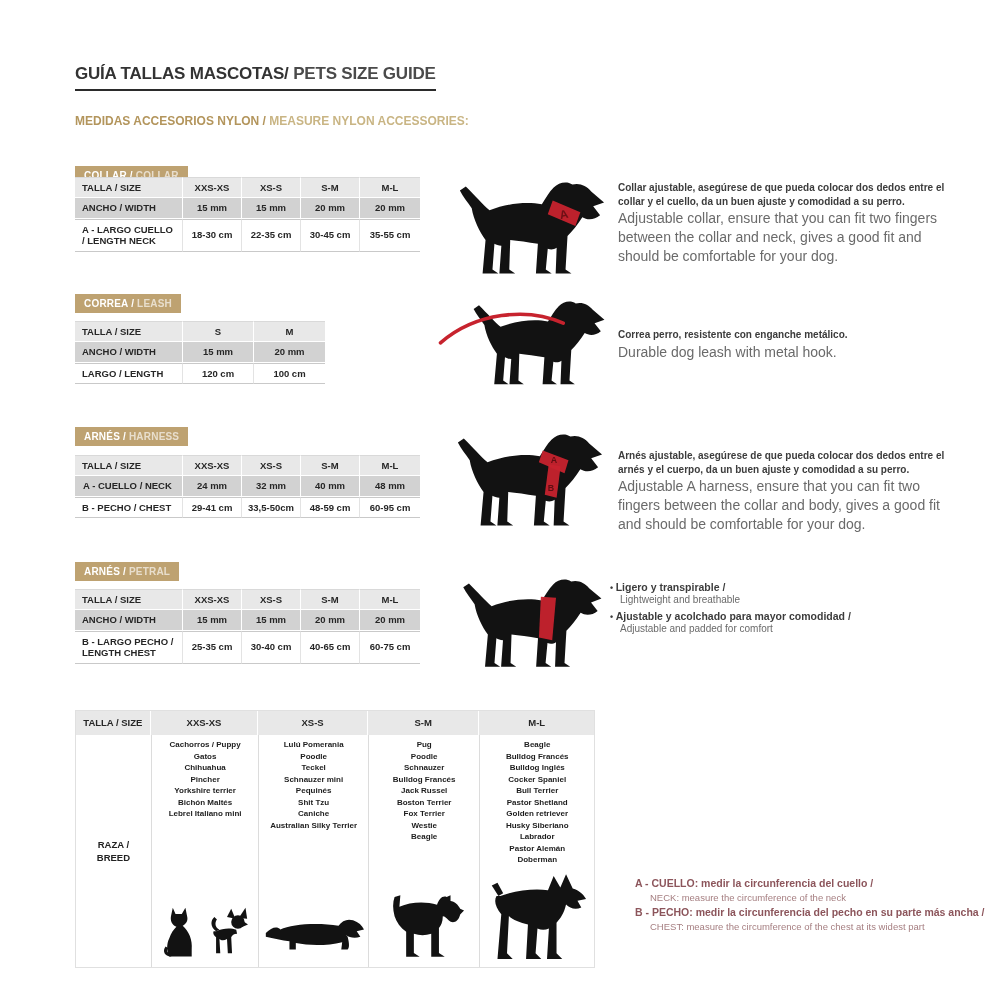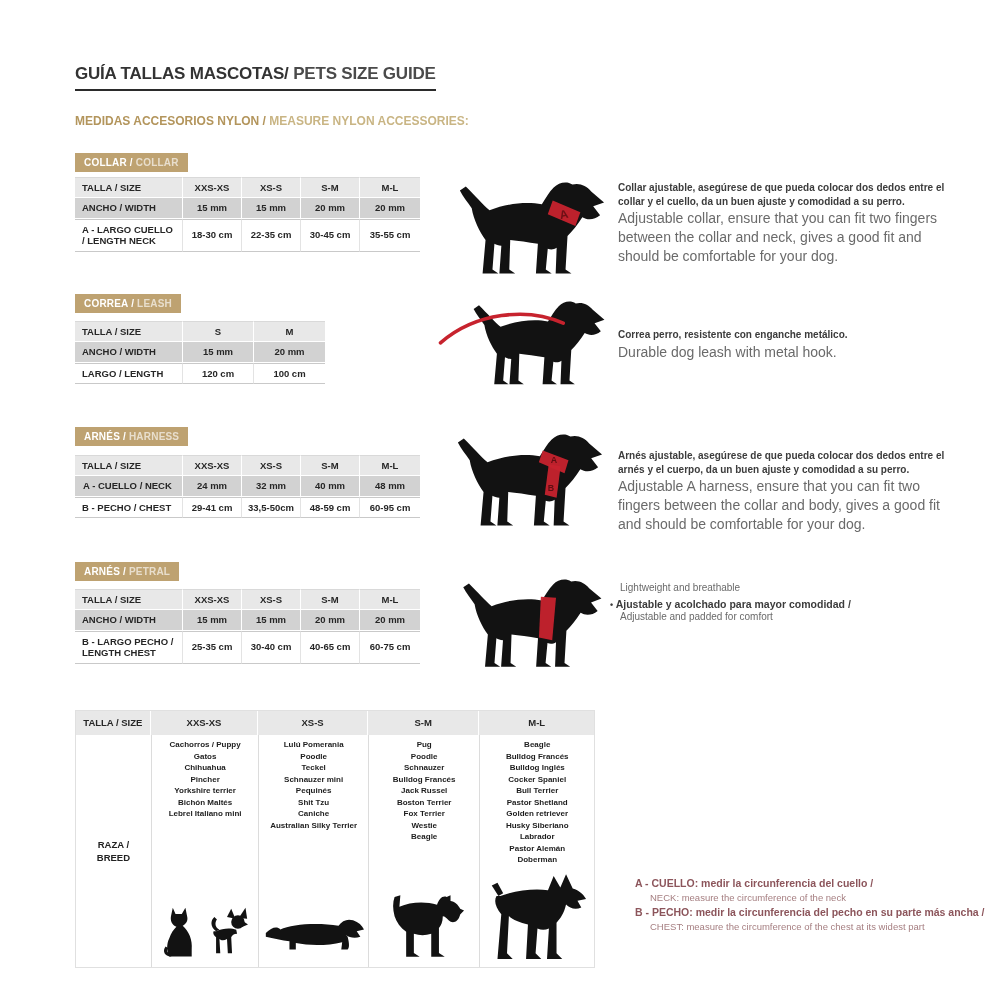--- a/index.html
+++ b/index.html
@@ -68,21 +68,21 @@
 
 <div class="page">
 
   <div class="title">
     <span>GUÍA TALLAS MASCOTAS/</span><span class="en"> PETS SIZE GUIDE</span>
   </div>
   <div class="subtitle">
     <span>MEDIDAS ACCESORIOS NYLON /</span><span class="en"> MEASURE NYLON ACCESSORIES:</span>
   </div>
 
-  <div class="badge" style="top:153px;">
+  <div class="badge" style="top:166px;">
     <span>COLLAR /</span><span class="en"> COLLAR</span>
   </div>
   <div class="spec" style="top:177px;">
       <div class="trow h">
         <div class="tcell tlabel" style="width: 108px;">TALLA / SIZE</div>
         <div class="tcell" style="width: 59px;">XXS-XS</div>
         <div class="tcell" style="width: 59px;">XS-S</div>
         <div class="tcell" style="width: 59px;">S-M</div>
         <div class="tcell" style="width: 60px;">M-L</div>
       </div>
@@ -205,20 +205,21 @@
         <div class="tcell" style="width: 59px;">40-65 cm</div>
         <div class="tcell" style="width: 60px;">60-75 cm</div>
       </div>
     </div>
   <svg class="dog" style="left:452px;top:574px;" width="155" height="106" viewBox="0 0 160 112">
     <path fill="#121212" d="M10,14 L16,10 C26,20 33,28 40,34 C58,27 78,25 93,28 C97,22 100,16 105,11 C110,6 118,4 124,8 C131,6 138,9 143,15 L156,26 L145,30 L152,39 C146,44 139,44 134,41 C129,49 124,55 119,60 L117,94 L123,98 L107,98 L108,72 C105,74 102,74 99,73 L97,94 L103,98 L87,98 L89,68 C79,66 69,65 61,64 L60,94 L66,98 L50,98 L52,70 C49,70 47,69 45,68 L43,94 L49,98 L33,98 L36,64 C30,56 24,44 22,32 C18,26 13,20 10,14 Z"></path>
     <polygon points="92,24 108,25 104,70 90,67" fill="#c7232e" opacity="0.95"></polygon>
   </svg>
   <div class="bullets">
     <div class="bullet">
+      <div class="es">Ligero y transpirable /</div>
       <div class="en">Lightweight and breathable</div>
     </div>
     <div class="bullet">
       <div class="es">Ajustable y acolchado para mayor comodidad /</div>
       <div class="en">Adjustable and padded for comfort</div>
     </div>
   </div>
 
   <div class="breeds">
     <div class="bhead">

